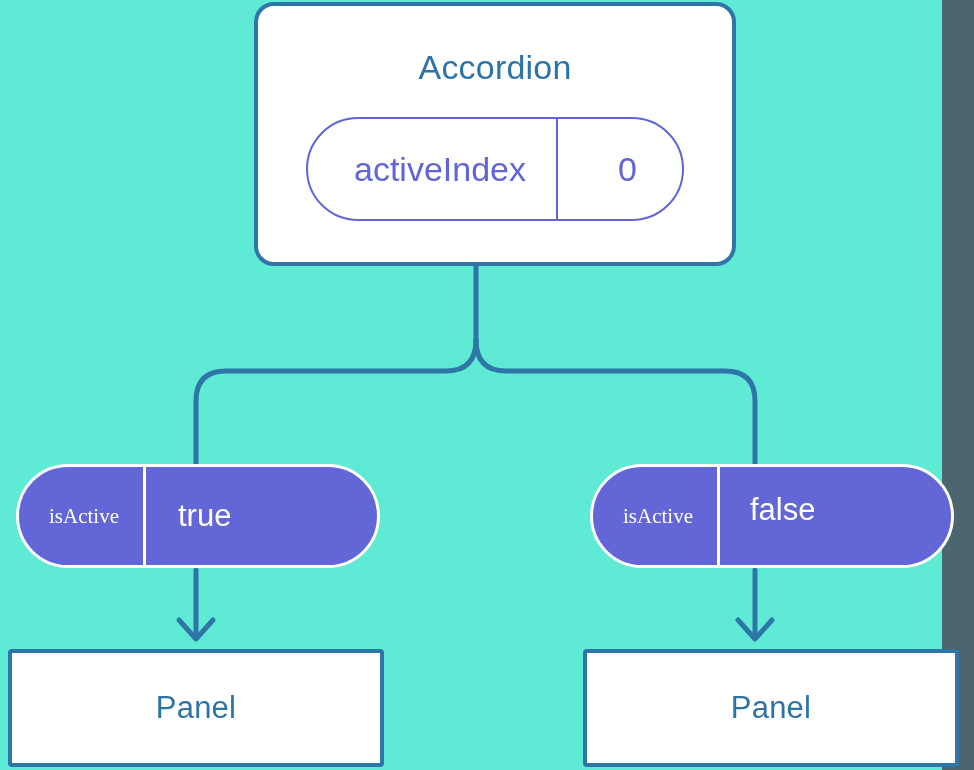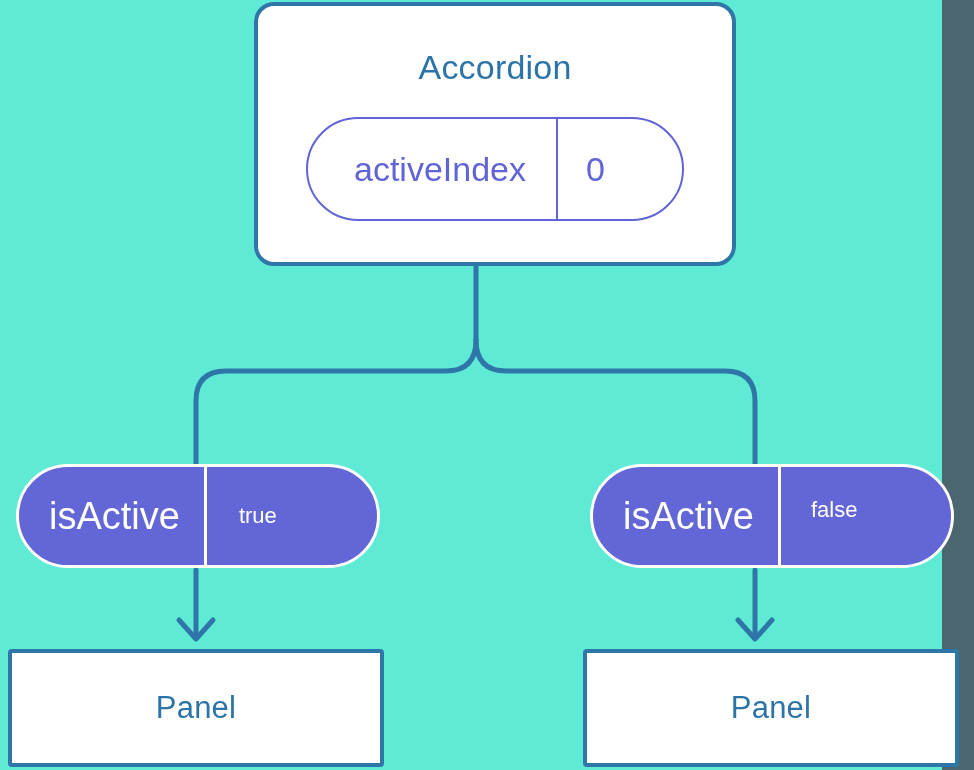--- a/index.html
+++ b/index.html
@@ -89,20 +89,21 @@
     align-items: center;
     justify-content: center;
     box-sizing: border-box;
     white-space: nowrap;
   }
 
   
   .pill-outline {
     border: 2px solid #6064d6;
     background: transparent;
+    gap: 32px;
   }
   .pill-outline .pill-key {
     color: #6064d6;
     font-size: 34px;
     padding: 0 30px 0 46px;
     border-right: 2px solid #6064d6;
   }
   .pill-outline .pill-value {
     color: #6064d6;
     font-size: 34px;
@@ -115,26 +116,27 @@
     height: 104px;
   }
 
   
   .pill-filled {
     background: #6366d6;
     border: 3px solid #ffffff;
   }
   .pill-filled .pill-key {
     color: #ffffff;
-    font-size: 38px;
+    font-size: 21px;
     border-right: 3px solid #ffffff;
+    font-family: Liberation Serif, serif;
   }
   .pill-filled .pill-value {
     color: #ffffff;
-    font-size: 22px;
+    font-size: 31px;
   }
   #pill-left {
     left: 16px;
     top: 464px;
     width: 364px;
     height: 104px;
   }
   #pill-left .pill-key   { padding: 0 24px 0 30px; }
   #pill-left .pill-value { padding: 0 42px 0 32px; }
 

